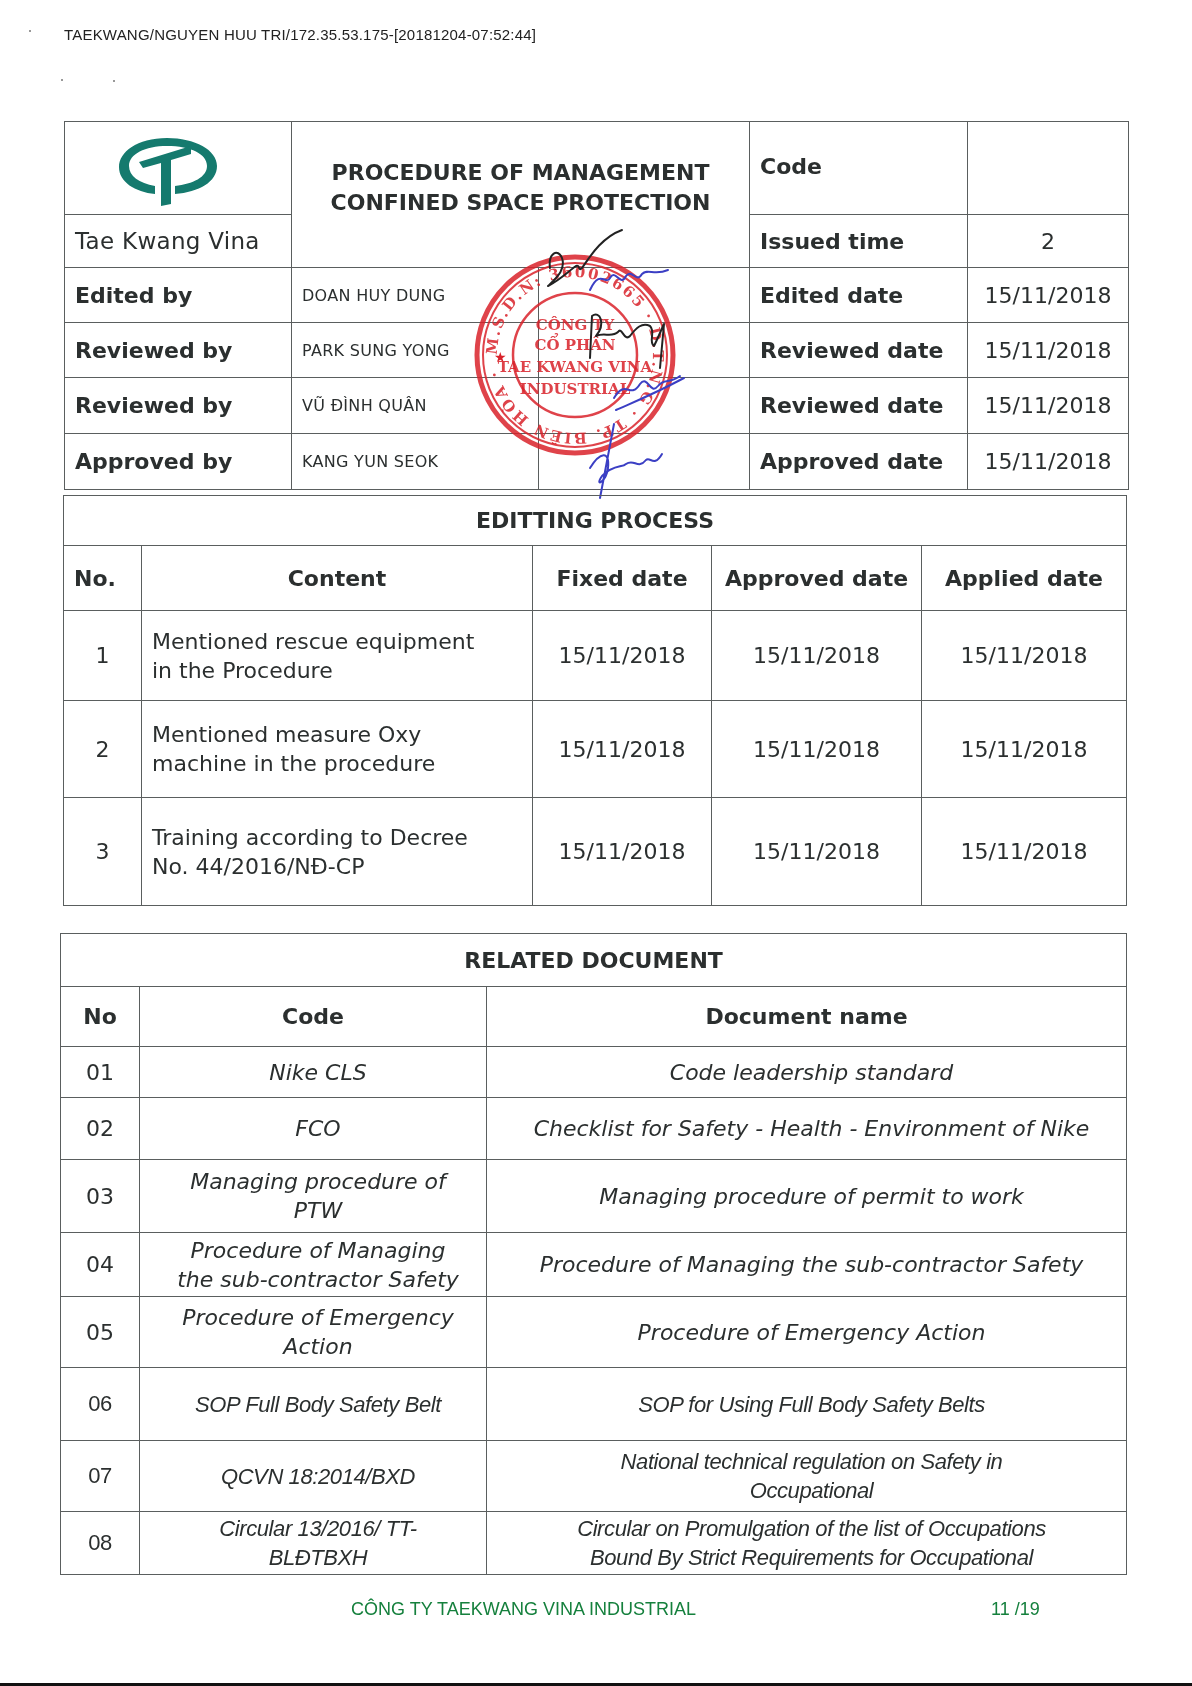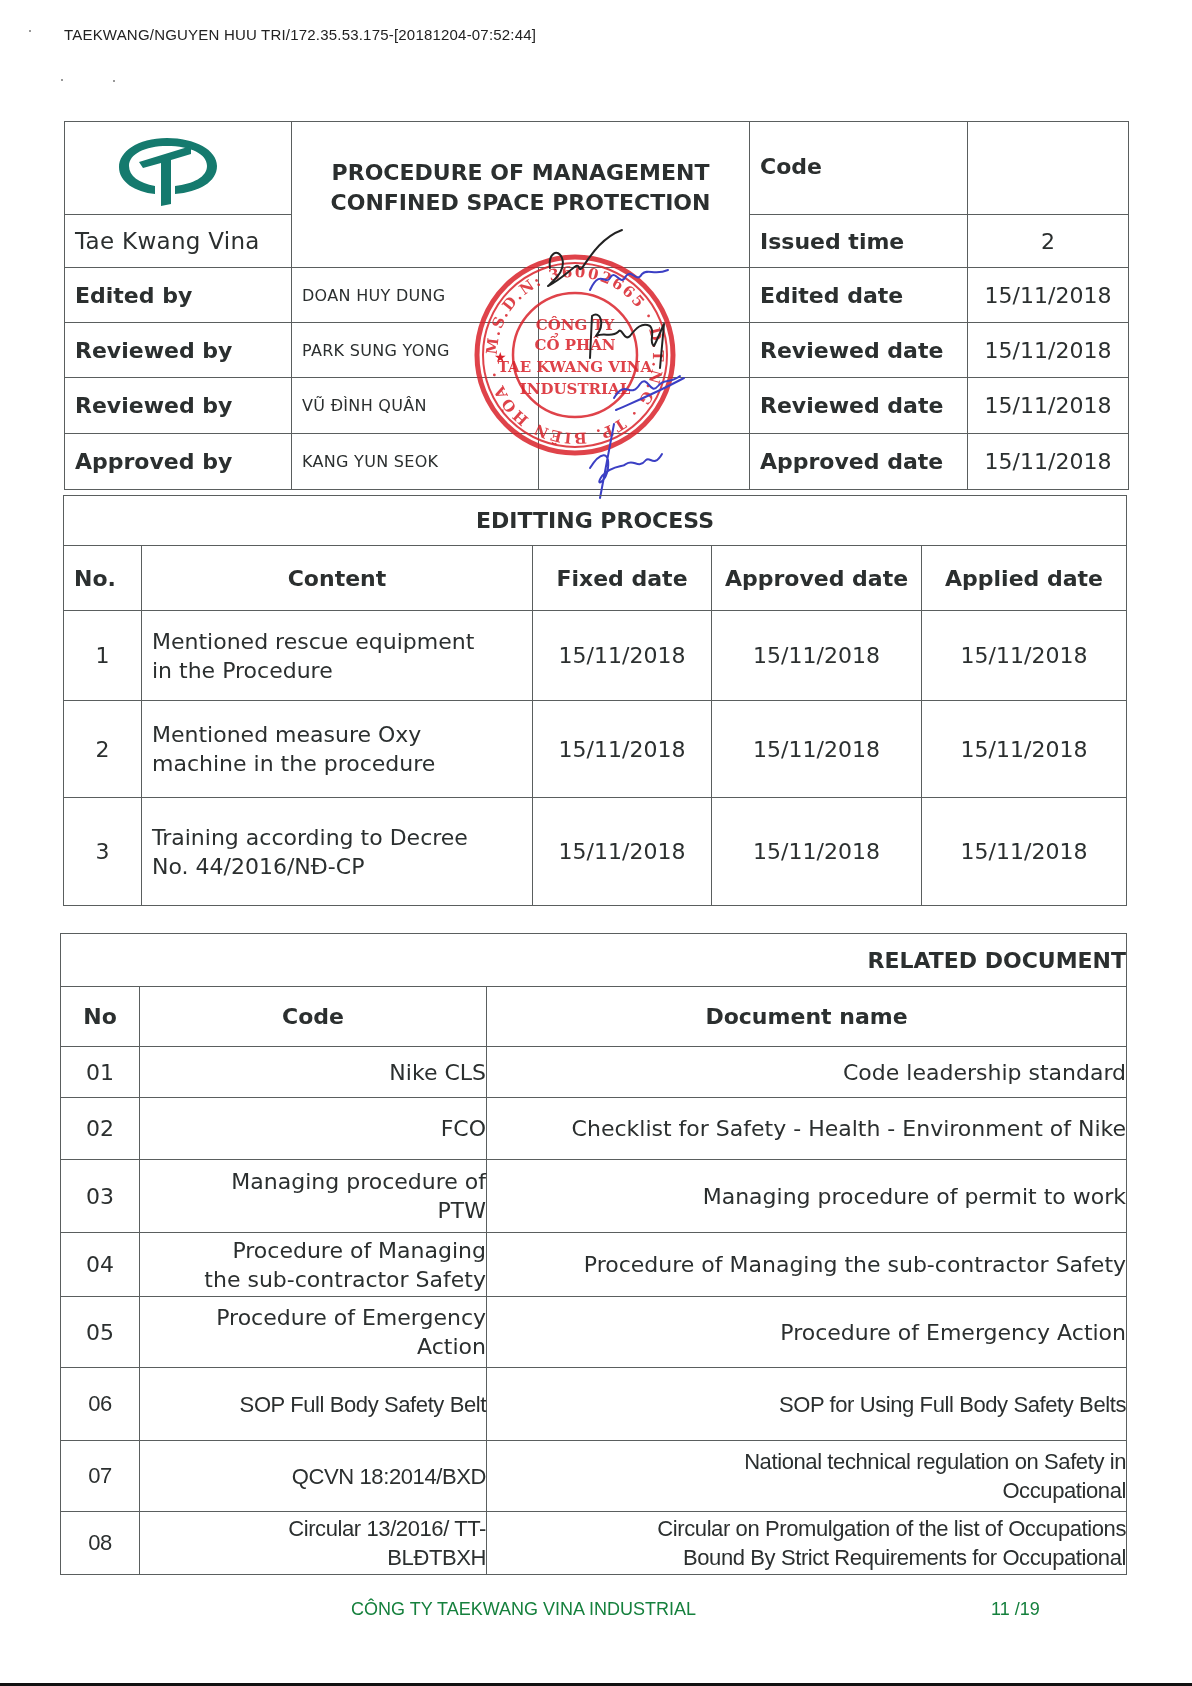--- a/index.html
+++ b/index.html
@@ -23,21 +23,21 @@
   .title-cell { font-weight: bold; font-size: 22px; text-align: center; line-height: 30px; padding-top: 0; }
 
   
   #edit-table { left: 63px; top: 495px; width: 1063px; }
   #edit-table td { font-size: 22px; }
   .content-cell { text-align: left; padding-left: 10px; line-height: 29px; }
 
   
   #rel-table { left: 60px; top: 933px; width: 1066px; }
   #rel-table td { font-size: 22px; }
-  .rel-text { text-align: right; padding-left: 10px; line-height: 29px; }
+  .rel-text { text-align: center; padding-left: 10px; line-height: 29px; font-style: italic; }
   .rel-narrow { font-family: "Liberation Sans", sans-serif; letter-spacing: -0.4px; }
 
   .footer { font-family: "Liberation Sans", sans-serif; font-size: 18px; color: #15803d; }
   .bottom-bar { position: absolute; left: 0; right: 0; top: 1683px; height: 3px; background: #111; }
 
   .stamp { position: absolute; left: 472px; top: 252px; width: 206px; height: 206px; pointer-events: none; }
   .sig { position: absolute; pointer-events: none; }
 </style>
 </head>
 <body>
@@ -186,21 +186,21 @@
   </table>
 
 <table id="rel-table">
   <colgroup>
     <col style="width:79px">
       <col style="width:347px">
       <col style="width:640px">
   </colgroup>
   <tbody>
       <tr>
-    <td colspan="3" class="hdr" style="height:52px;text-align:right;">RELATED DOCUMENT</td>
+    <td colspan="3" class="hdr" style="height:52px;">RELATED DOCUMENT</td>
   </tr>
   <tr>
     <td class="hdr" style="height:59px;">No</td>
     <td class="hdr">Code</td>
     <td class="hdr">Document name</td>
   </tr>
   <tr>
     <td class="num" style="height:50px;">01</td>
     <td class="rel-text">
           <div>Nike CLS</div>

